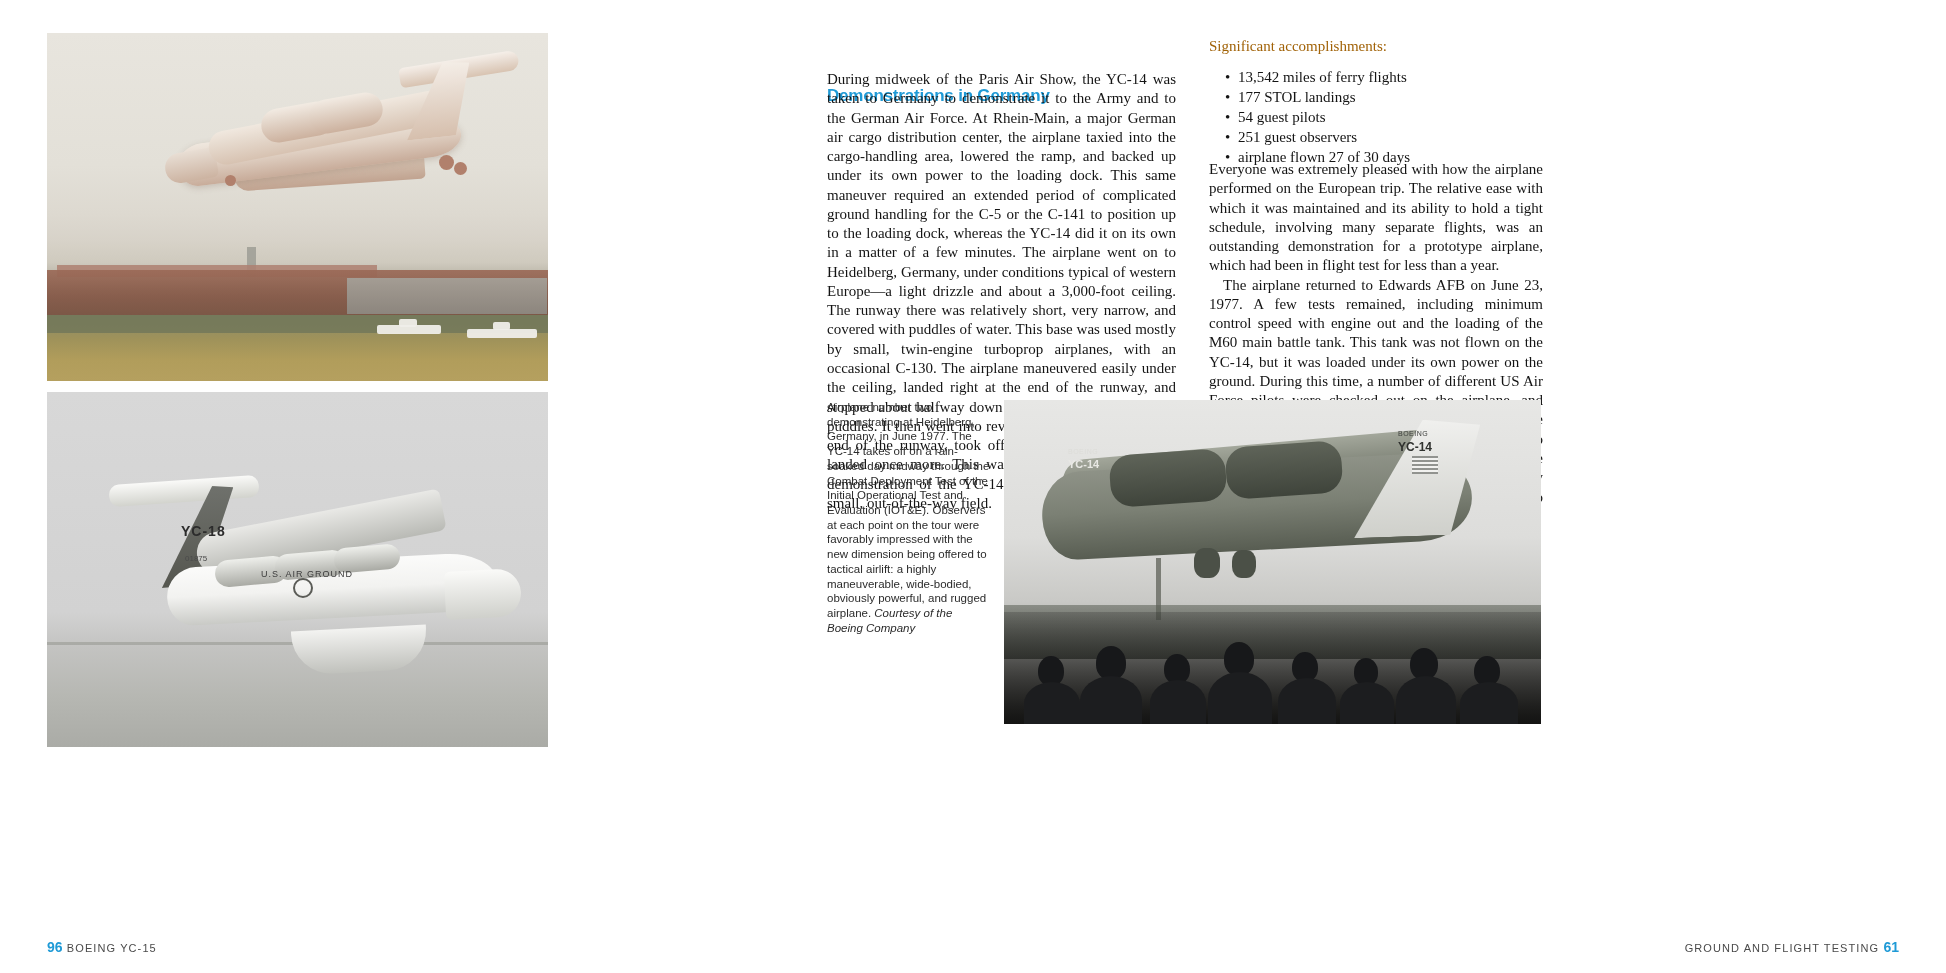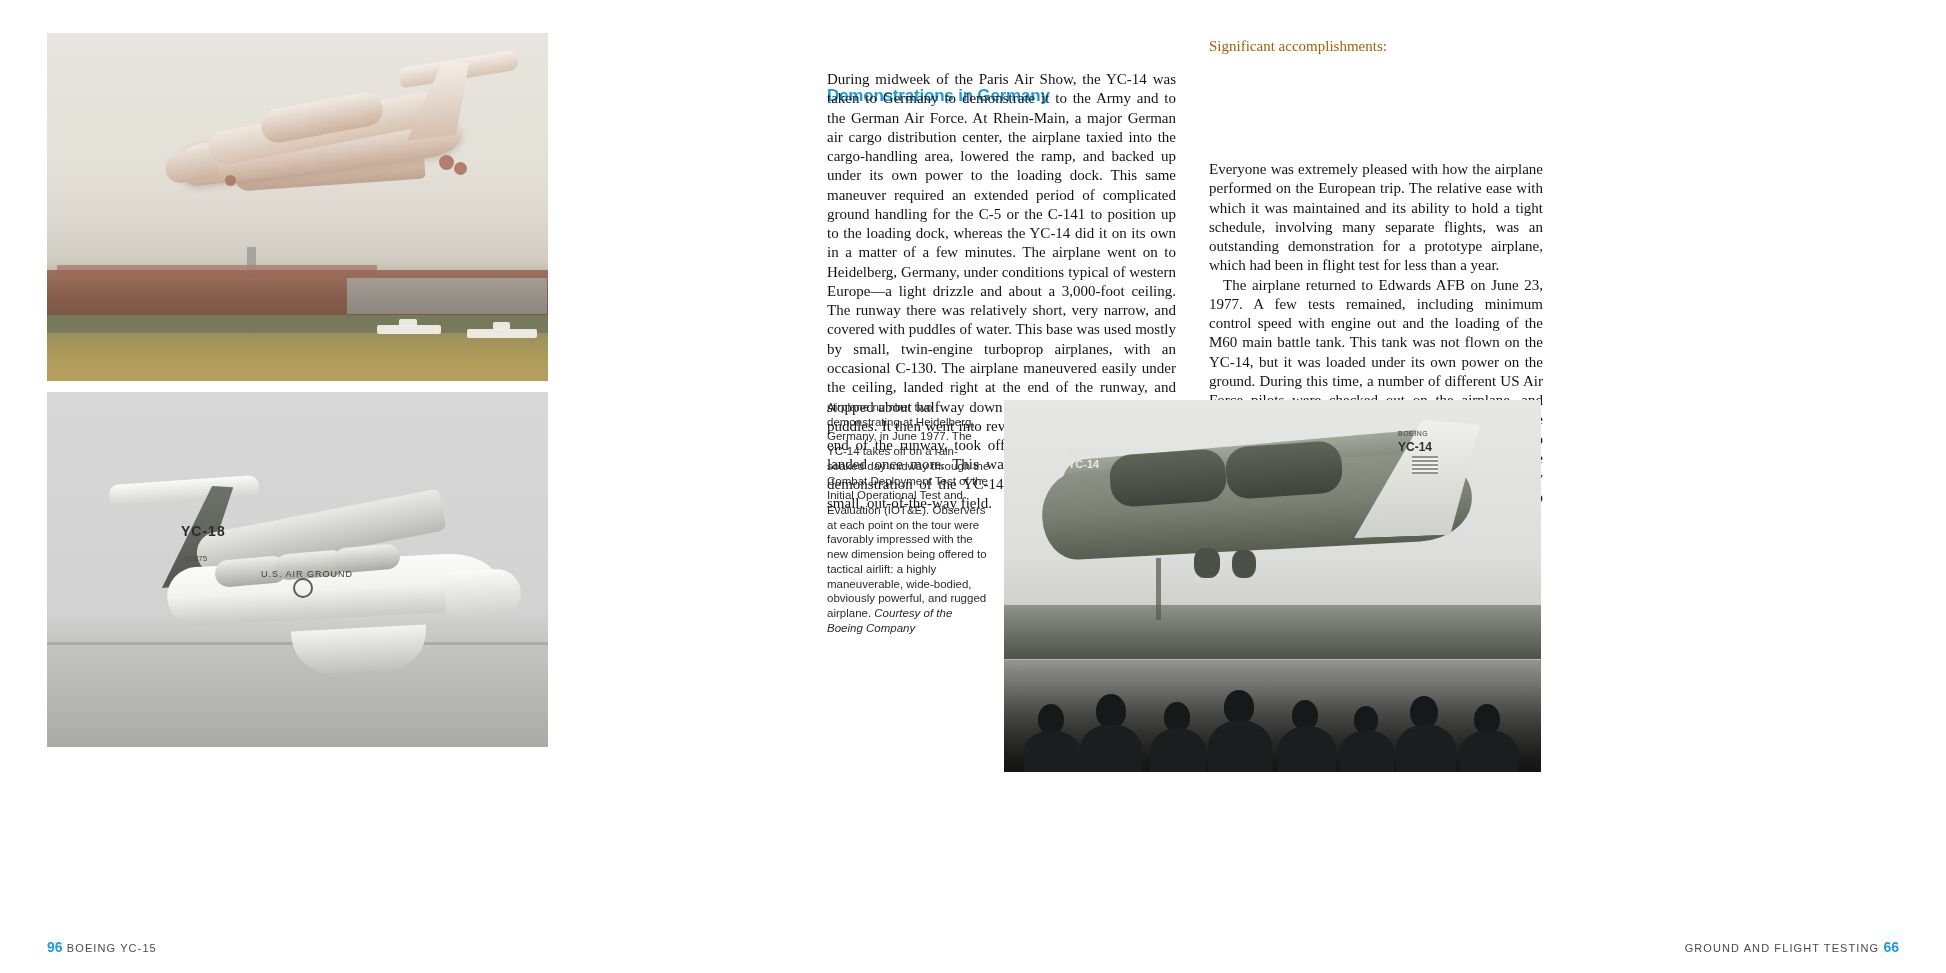--- a/index.html
+++ b/index.html
@@ -251,21 +251,21 @@
     position: absolute; left: 246px; top: 186px;
     width: 16px; height: 16px; border-radius: 50%;
     border: 2px solid #5b5c57;
   }
 
   
   #photo-yc14-takeoff {
     left: 1004px;
     top: 400px;
     width: 537px;
-    height: 372px;
+    height: 324px;
     background: linear-gradient(to bottom, #e7e7e5 0%, #dddddb 42%, #c9c9c6 62%, #a8a8a4 78%, #6d6d6a 92%, #3a3a38 100%);
   }
   #photo-yc14-takeoff .treeline {
     position: absolute; left: 0; top: 205px; width: 100%; height: 54px;
     background: linear-gradient(to bottom, rgba(90,95,85,.55), rgba(60,64,57,.85));
   }
   #photo-yc14-takeoff .tower2 {
     position: absolute; left: 152px; top: 158px; width: 5px; height: 62px;
     background: #7b7d76;
   }
@@ -482,20 +482,27 @@
   <div class="gutter"></div>
 
   <div class="section-head" id="section-heading" style="left:827px; top:38px; width:350px;margin-top:48px;">Demonstrations in Germany</div>
 
   <div class="col-text" id="body-col-1" style="left:827px; top:70px; width:349px;">
     <p>During midweek of the Paris Air Show, the YC-14 was taken to Germany to demonstrate it to the Army and to the German Air Force. At Rhein-Main, a major German air cargo distribution center, the airplane taxied into the cargo-handling area, lowered the ramp, and backed up under its own power to the loading dock. This same maneuver required an extended period of complicated ground handling for the C-5 or the C-141 to position up to the loading dock, whereas the YC-14 did it on its own in a matter of a few minutes. The airplane went on to Heidelberg, Germany, under conditions typical of western Europe—a light drizzle and about a 3,000-foot ceiling. The runway there was relatively short, very narrow, and covered with puddles of water. This base was used mostly by small, twin-engine turboprop airplanes, with an occasional C-130. The airplane maneuvered easily under the ceiling, landed right at the end of the runway, and stopped about halfway down in a mass of spray from the puddles. It then went into reverse thrust, backed up to the end of the runway, took off again, circled around, and landed once more. This was a very “dramatic STOL” demonstration of the YC-14’s ability to operate from a small, out-of-the-way field.</p>
   </div>
 
   <div class="list-head" id="accomplishments-heading" style="left:1209px; top:38px; width:330px;">Significant accomplishments:</div>
 
+  <ul class="bullets" id="accomplishments-list" style="left:1222px; top:68px; width:320px;">
+    <li>13,542 miles of ferry flights</li>
+    <li>177 STOL landings</li>
+    <li>54 guest pilots</li>
+    <li>251 guest observers</li>
+    <li>airplane flown 27 of 30 days</li>
+  </ul>
 
   <div class="col-text" id="body-col-2" style="left:1209px; top:160px; width:334px;">
     <p>Everyone was extremely pleased with how the airplane performed on the European trip. The relative ease with which it was maintained and its ability to hold a tight schedule, involving many separate flights, was an outstanding demonstration for a prototype airplane, which had been in flight test for less than a year.</p>
     <p>The airplane returned to Edwards AFB on June 23, 1977. A few tests remained, including minimum control speed with engine out and the loading of the M60 main battle tank. This tank was not flown on the YC-14, but it was loaded under its own power on the ground. During this time, a number of different US Air Force pilots were checked out on the airplane, and NASA pilots were given a chance to fly it as well. The image on page 98 shows the second prototype prior to taxi during one of these final flights at Edwards. The flight test program ended on August 8, 1977, exactly one year after it began, and the test team returned to Seattle.</p>
   </div>
 
   <div class="caption" id="caption-heidelberg" style="left:827px; top:400px; width:163px;">
     <span>Airplane number two demonstrating at Heidelberg, Germany, in June 1977. The YC-14 takes off on a rain-soaked day midway through the Combat Deployment Test of the Initial Operational Test and Evaluation (IOT&amp;E). Observers at each point on the tour were favorably impressed with the new dimension being offered to tactical airlift: a highly maneuverable, wide-bodied, obviously powerful, and rugged airplane. </span><em>Courtesy of the Boeing Company</em>
   </div>
 
@@ -529,16 +536,16 @@
       <div class="shoulder" style="left:336px; top:70px; width:54px; height:44px;"></div>
       <div class="head" style="left:406px; top:36px; width:28px; height:32px;"></div>
       <div class="shoulder" style="left:392px; top:64px; width:60px; height:50px;"></div>
       <div class="head" style="left:470px; top:44px; width:26px; height:30px;"></div>
       <div class="shoulder" style="left:456px; top:70px; width:58px; height:44px;"></div>
     </div>
   </div>
 
   <div class="folio" id="folio-right">
     <span class="ttl">GROUND AND FLIGHT TESTING</span>
-    <span class="num">66</span>
+    <span class="num">61</span>
   </div>
 
 </div>
 
 </body></html>

